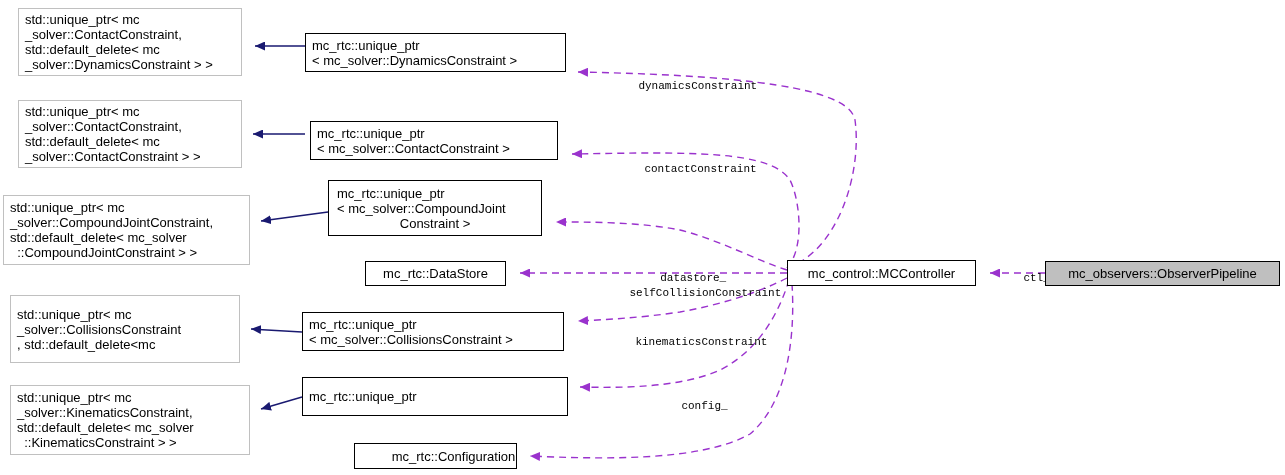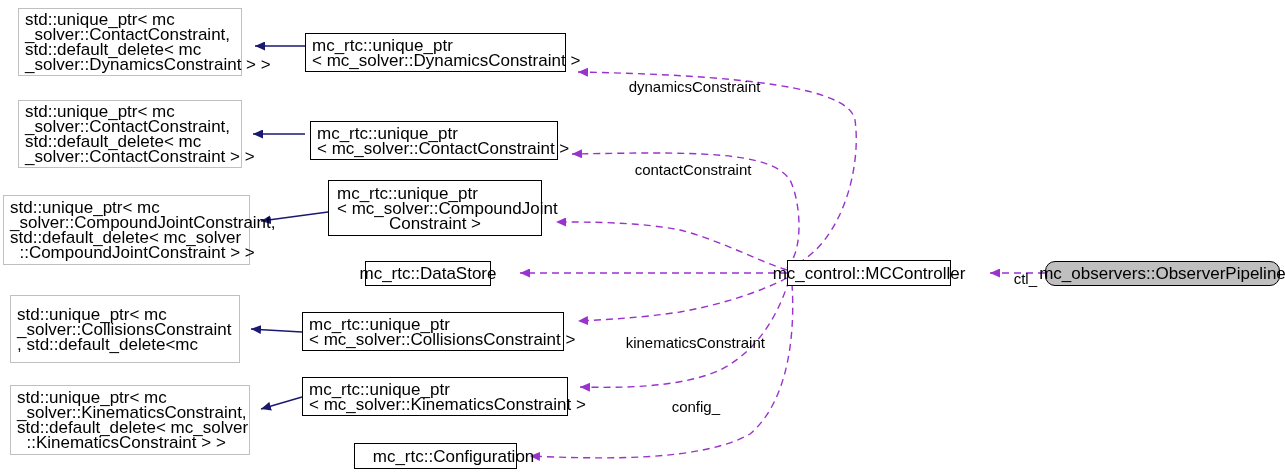--- a/index.html
+++ b/index.html
@@ -25,21 +25,21 @@
     pointer-events: none;
   }
   .node {
     position: absolute;
     box-sizing: border-box;
     display: flex;
     flex-direction: column;
     align-items: center;
     justify-content: center;
     background: #ffffff;
-    font-size: 17px;
+    font-size: 13px;
     line-height: 15px;
     color: #000000;
     white-space: pre;
     text-align: center;
     z-index: 3;
   }
   
   .node.tpl {
     border: 1px solid #c0c0c0;
     align-items: flex-start;
@@ -64,27 +64,28 @@
     background: #bfbfbf;
     align-items: center;
     text-align: center;
     padding-left: 0;
   }
   .node .ln {
     display: block;
   }
   .edge-label {
     position: absolute;
-    font-size: 15px;
+    font-size: 11px;
     line-height: 15px;
     color: #000000;
     white-space: pre;
     text-align: center;
     z-index: 2;
     background: transparent;
+    font-family: Liberation Mono, monospace;
   }
 </style>
 </head>
 <body>
 
 <div id="diagram-root">
 
   <svg id="edge-layer" viewBox="0 0 1285 475" width="1285" height="475" xmlns="http://www.w3.org/2000/svg">
     <defs>
       <marker id="arrow-inherit" markerWidth="11" markerHeight="9" refX="10" refY="4.5" orient="auto" markerUnits="userSpaceOnUse">
@@ -158,55 +159,58 @@
     <span class="ln">mc_rtc::unique_ptr</span>
     <span class="ln">&lt; mc_solver::ContactConstraint &gt;</span>
   </div>
 
   <div class="node cls center" style="left:328px; top:180px; width:214px; height:56px;">
     <span class="ln" style="align-self:flex-start; padding-left:8px;">mc_rtc::unique_ptr</span>
     <span class="ln" style="align-self:flex-start; padding-left:8px;">&lt; mc_solver::CompoundJoint</span>
     <span class="ln">Constraint &gt;</span>
   </div>
 
-  <div class="node cls center" style="left:365px; top:261px; width:126px; height:25px;text-align:center;">
+  <div class="node cls center" style="left:365px; top:261px; width:141px; height:25px;text-align:center;">
     <span class="ln">mc_rtc::DataStore</span>
   </div>
 
   <div class="node cls" style="left:302px; top:312px; width:262px; height:39px;">
     <span class="ln">mc_rtc::unique_ptr</span>
     <span class="ln">&lt; mc_solver::CollisionsConstraint &gt;</span>
   </div>
 
   <div class="node cls" style="left:302px; top:377px; width:266px; height:39px;">
     <span class="ln">mc_rtc::unique_ptr</span>
-    <span class="ln">&lt; mc_solver::KinematicsConstraint &gt;</span>
   </div>
 
   <div class="node cls center" style="left:354px; top:443px; width:163px; height:26px;padding-left:36px;">
     <span class="ln">mc_rtc::Configuration</span>
   </div>
 
-  <div class="node cls center" style="left:787px; top:260px; width:164px; height:26px;">
+  <div class="node cls center" style="left:787px; top:260px; width:189px; height:26px;">
     <span class="ln">mc_control::MCController</span>
   </div>
 
-  <div class="node current" style="left:1045px; top:261px; width:235px; height:25px;border-radius:10px;">
+  <div class="node current" style="left:1045px; top:261px; width:235px; height:25px;">
     <span class="ln">mc_observers::ObserverPipeline</span>
   </div>
 
   <div class="edge-label" style="left:612px; top:64px;">
     <span class="ln">dynamicsConstraint</span>
   </div>
 
   <div class="edge-label" style="left:618px; top:147px;">
     <span class="ln">contactConstraint</span>
   </div>
 
 
+  <div class="edge-label" style="left:603px; top:256px; width:154px;">
+    <span class="ln">datastore_</span>
+    <span class="ln">selfCollisionConstraint</span>
+  </div>
 
   <div class="edge-label" style="left:609px; top:320px;">
     <span class="ln">kinematicsConstraint</span>
   </div>
 
   <div class="edge-label" style="left:655px; top:384px;">
     <span class="ln">config_</span>
   </div>
 
   <div class="edge-label" style="left:997px; top:256px;">

